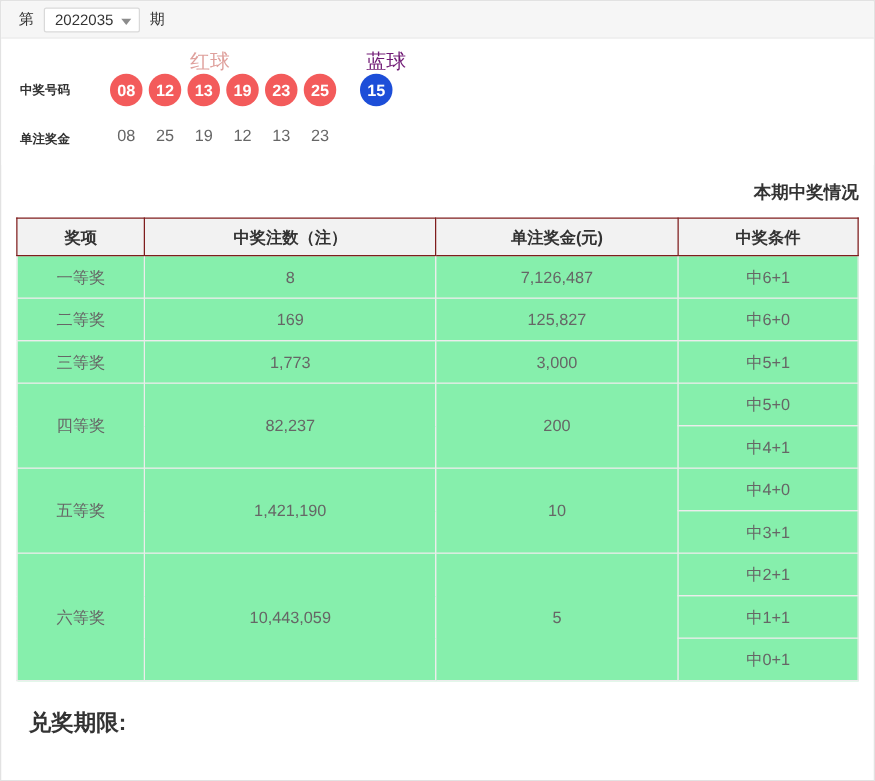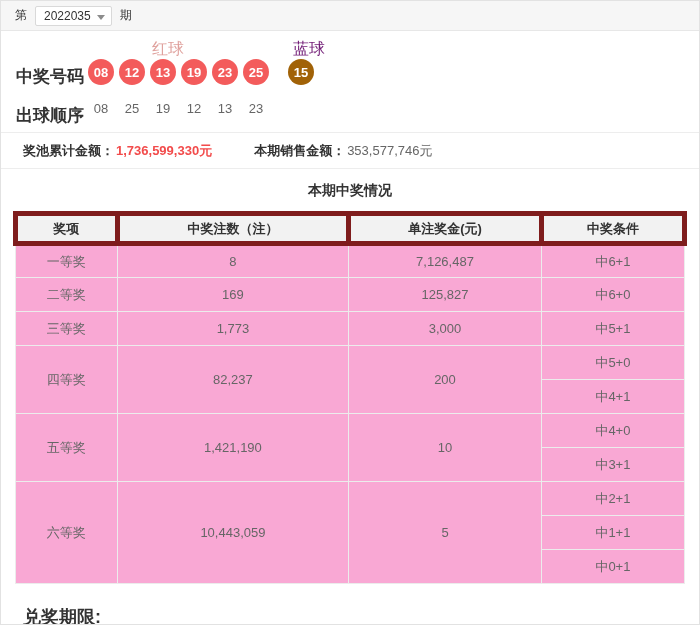--- a/index.html
+++ b/index.html
@@ -16,46 +16,46 @@
                   font-size:12px; color:#333; cursor:pointer; }
   .issue-caret { position:absolute; right:6px; top:8px; width:0; height:0;
                  border-left:4px solid transparent; border-right:4px solid transparent; border-top:5px solid #8c8c8c; }
   .topbar-right { font-size:12px; color:#555; }
 
   
   .balls-section { position:relative; height:101px; background:#fff; }
   .group-label { position:absolute; top:8px; font-size:16px; }
   .red-group-label { left:151px; color:#dfa09c; }
   .blue-group-label { left:292px; color:#701a75; }
-  .row-label { position:absolute; left:15px; font-size:17px; font-weight:bold; color:#333;text-align:center; }
+  .row-label { position:absolute; left:15px; font-size:10px; font-weight:bold; color:#333;text-align:center; }
   .winning-row-label { top:34px; }
   .order-row-label { top:73px; }
   .balls-row { position:absolute; left:87px; top:28px; display:flex; align-items:center; }
   .ball { width:26px; height:26px; border-radius:50%; margin-right:5px; color:#fff;
           font-size:13px; font-weight:bold; display:flex; align-items:center; justify-content:center; }
   .ball-blue-gap { margin-left:14px; }
   .order-row { position:absolute; left:87px; top:70px; display:flex; }
   .order-num { width:26px; margin-right:5px; text-align:center; font-size:13px; color:#666; }
 
   
   .amounts-bar { display:flex; align-items:center; height:37px; border-top:1px solid #ededed;
                  border-bottom:1px solid #ededed; padding:0 22px; font-size:13px; }
   .amount-label { font-weight:bold; color:#333; }
   .pool-value { font-weight:bold; margin-left:2px; }
   .sales-group { margin-left:42px; }
   .sales-value { color:#666; margin-left:2px; }
 
   
   .table-section { padding:8px 12px 12px 12px; }
-  .table-title { text-align:center; font-size:14px; font-weight:bold; color:#333; padding:5px 0 11px 0; }
+  .table-title { text-align:right; font-size:14px; font-weight:bold; color:#333; padding:5px 0 11px 0; }
   table.prize-table { width:100%; border-collapse:collapse; table-layout:fixed; }
-  .prize-table th { background:#f2f2f2; border:5px solid #7f1d1d; height:30px;
+  .prize-table th { background:#f2f2f2; border:1px solid #7f1d1d; height:30px;
                     font-size:13px; font-weight:bold; color:#333; text-align:center; }
   .prize-table td { border:1px solid #ececec; height:34px; font-size:13px; color:#666;
-                    text-align:center; background:#f9a8d4; }
+                    text-align:center; background:#86efac; }
   .col-prize { width:15.2%; }
   .col-count { width:34.6%;font-family:Liberation Mono, monospace; }
   .col-amount { width:28.8%; }
   .col-cond { width:21.4%; }
 
   
   .note-section { padding:9px 22px 0 22px; }
   .note-title { font-size:18px; font-weight:bold; color:#333; margin-bottom:5px; }
 </style>
 </head>
@@ -79,40 +79,34 @@
     <span class="group-label blue-group-label">蓝球</span>
 
     <span class="row-label winning-row-label">中奖号码</span>
     <div class="balls-row" id="balls-row">
         <span class="ball" style="background: rgb(243, 91, 91);">08</span>
         <span class="ball" style="background: rgb(243, 91, 91);">12</span>
         <span class="ball" style="background: rgb(243, 91, 91);">13</span>
         <span class="ball" style="background: rgb(243, 91, 91);">19</span>
         <span class="ball" style="background: rgb(243, 91, 91);">23</span>
         <span class="ball" style="background: rgb(243, 91, 91);">25</span>
-        <span class="ball ball-blue-gap" style="background: #a16207;">15</span>
+        <span class="ball ball-blue-gap" style="background: #1d4ed8;">15</span>
       </div>
 
-    <span class="row-label order-row-label">出球顺序</span>
+    <span class="row-label order-row-label">单注奖金</span>
     <div class="order-row" id="order-row">
         <span class="order-num">08</span>
         <span class="order-num">25</span>
         <span class="order-num">19</span>
         <span class="order-num">12</span>
         <span class="order-num">13</span>
         <span class="order-num">23</span>
       </div>
   </div>
 
-  <div class="amounts-bar">
-    <span class="amount-label">奖池累计金额：</span>
-    <span class="pool-value" id="pool-value" style="color: rgb(242, 75, 75);">1,736,599,330元</span>
-    <span class="sales-group amount-label">本期销售金额：</span>
-    <span class="sales-value">353,577,746元</span>
-  </div>
 
   <div class="table-section">
     <div class="table-title">本期中奖情况</div>
     <table class="prize-table">
       <thead>
         <tr>
           <th class="col-prize">奖项</th>
           <th class="col-count">中奖注数（注）</th>
           <th class="col-amount">单注奖金(元)</th>
           <th class="col-cond">中奖条件</th>

